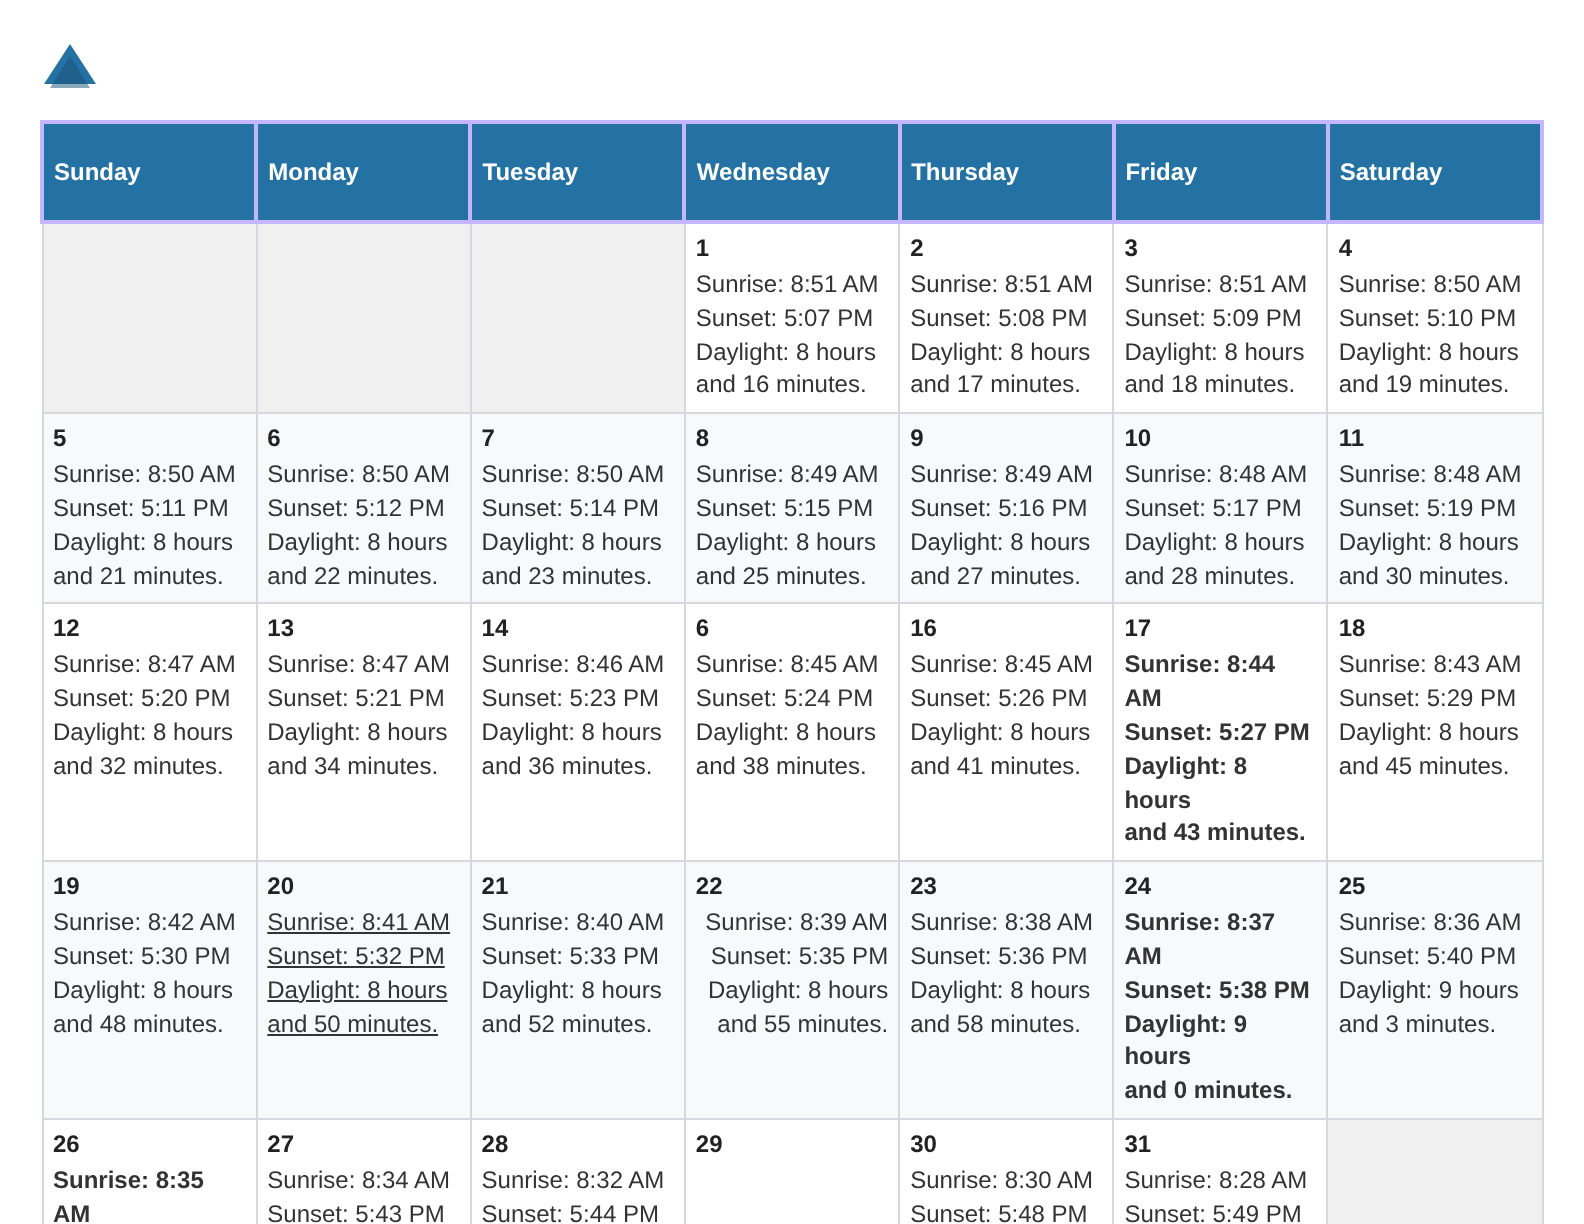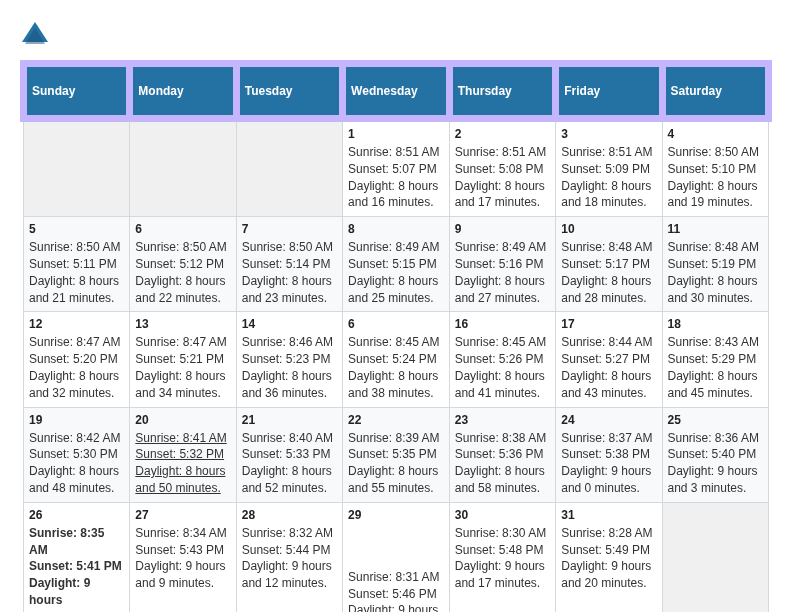--- a/index.html
+++ b/index.html
@@ -57,21 +57,21 @@
       border-collapse: collapse;
       font-size: 11px;
     }
     thead tr th {
       background-color: #2471a3;
       color: #fff;
       padding: 17px 5px;
       text-align: left;
       font-size: 12px;
       font-weight: bold;
-      border: 7px solid #c4b5fd;
+      border: 2px solid #c4b5fd;
     }
     tbody tr td {
       border: 1px solid #d5d8dc;
       vertical-align: top;
       padding: 5px 5px;
       width: 107px;
       min-height: 80px;
       background: #fff;
     }
     tbody tr:nth-child(even) td {
@@ -240,21 +240,21 @@
         </td>
         <td>
           <div class="day-num">16</div>
           <div class="day-info" style="white-space: pre-line;">Sunrise: 8:45 AM
 Sunset: 5:26 PM
 Daylight: 8 hours
 and 41 minutes.</div>
         </td>
         <td>
           <div class="day-num">17</div>
-          <div class="day-info" style="white-space: pre-line;">Sunrise: 8:44 AM
+          <div class="day-info" style="white-space: pre-line; font-weight: bold;">Sunrise: 8:44 AM
 Sunset: 5:27 PM
 Daylight: 8 hours
 and 43 minutes.</div>
         </td>
         <td>
           <div class="day-num">18</div>
           <div class="day-info" style="white-space: pre-line;">Sunrise: 8:43 AM
 Sunset: 5:29 PM
 Daylight: 8 hours
 and 45 minutes.</div>
@@ -277,35 +277,35 @@
         </td>
         <td>
           <div class="day-num">21</div>
           <div class="day-info" style="white-space: pre-line;">Sunrise: 8:40 AM
 Sunset: 5:33 PM
 Daylight: 8 hours
 and 52 minutes.</div>
         </td>
         <td>
           <div class="day-num">22</div>
-          <div class="day-info" style="white-space: pre-line;">Sunrise: 8:39 AM
+          <div class="day-info" style="white-space: pre-line; text-align: right;">Sunrise: 8:39 AM
 Sunset: 5:35 PM
 Daylight: 8 hours
 and 55 minutes.</div>
         </td>
         <td>
           <div class="day-num">23</div>
           <div class="day-info" style="white-space: pre-line;">Sunrise: 8:38 AM
 Sunset: 5:36 PM
 Daylight: 8 hours
 and 58 minutes.</div>
         </td>
         <td>
           <div class="day-num">24</div>
-          <div class="day-info" style="white-space: pre-line;">Sunrise: 8:37 AM
+          <div class="day-info" style="white-space: pre-line; font-weight: bold;">Sunrise: 8:37 AM
 Sunset: 5:38 PM
 Daylight: 9 hours
 and 0 minutes.</div>
         </td>
         <td>
           <div class="day-num">25</div>
           <div class="day-info" style="white-space: pre-line;">Sunrise: 8:36 AM
 Sunset: 5:40 PM
 Daylight: 9 hours
 and 3 minutes.</div>

